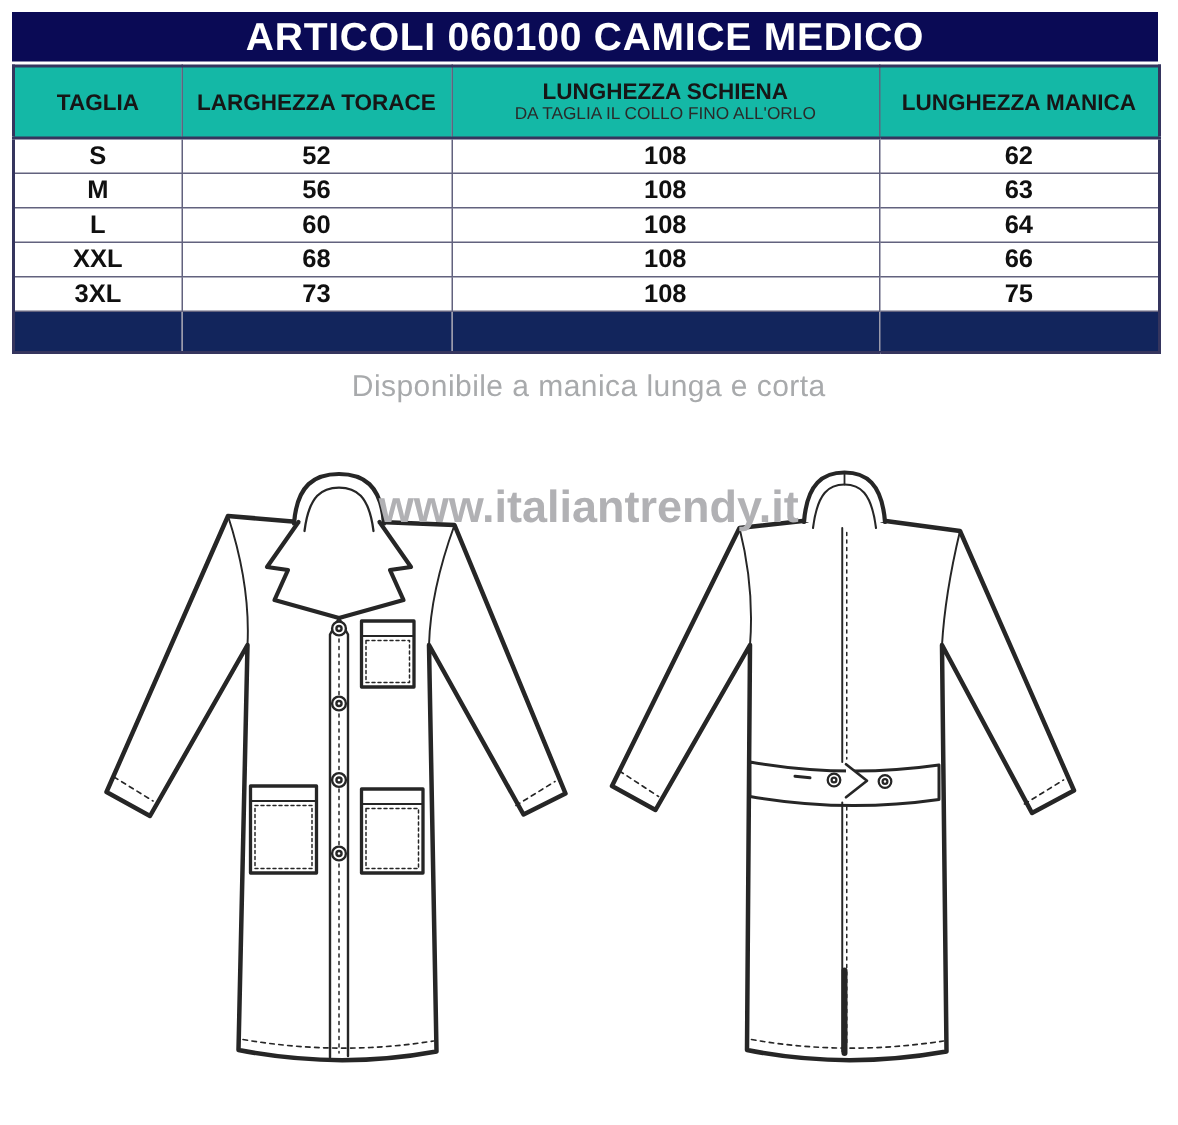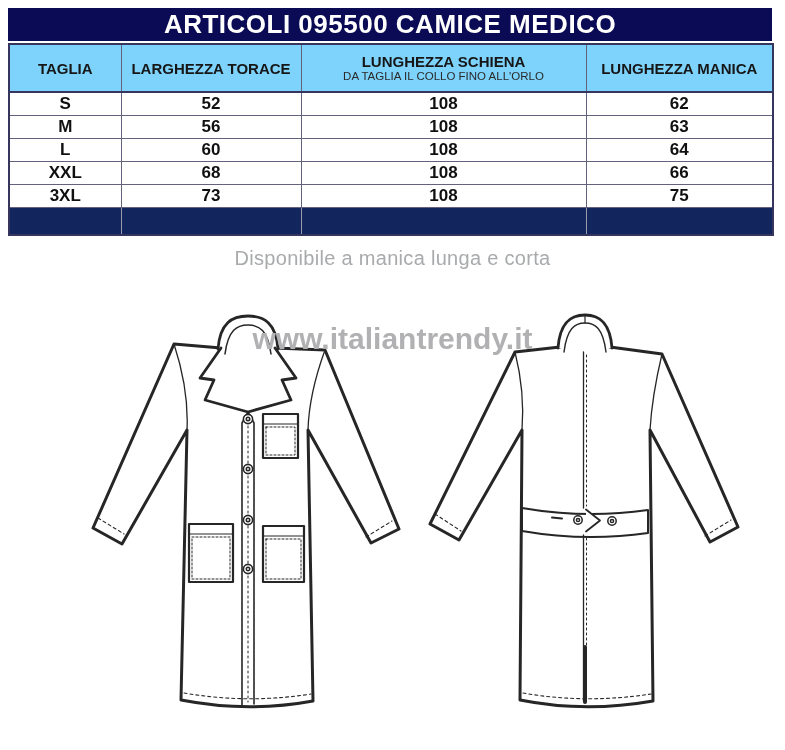--- a/index.html
+++ b/index.html
@@ -5,43 +5,43 @@
   html,body{margin:0;padding:0;background:#ffffff;}
   body{width:785px;height:750px;font-family:"Liberation Sans",sans-serif;overflow:hidden;}
   .page{position:relative;width:785px;height:750px;background:#fff;}
 
   
   .table-wrap{margin:8px 13px 0 8px;}
   .title-bar{background:#0a0a55;height:33px;display:flex;align-items:center;justify-content:center;}
   .title-bar span{color:#ffffff;font-size:26px;font-weight:700;letter-spacing:0.5px;}
   table.size-table{border-collapse:collapse;table-layout:fixed;width:764px;margin-top:2px;border:2px solid #35355e;}
   table.size-table th,table.size-table td{border:1px solid #62627e;text-align:center;vertical-align:middle;padding:0;}
-  table.size-table th{background:#7dd3fc;height:46px;color:#161616;border-bottom:2px solid #35355e;}
+  table.size-table th{background:#14b8a6;height:46px;color:#161616;border-bottom:2px solid #35355e;}
   .hlabel{font-size:15px;font-weight:700;line-height:17px;}
   .hsub{font-size:11.5px;font-weight:400;line-height:13px;color:#2a2a2a;}
   table.size-table td{height:22px;font-size:17px;font-weight:700;color:#101010;background:#fff;}
   tr.footer-row td{background:#12255c;height:26px;border:1px solid #9a9aaa;border-bottom:2px solid #35355e;}
   col.c1{width:112px;} col.c2{width:180px;} col.c3{width:285px;} col.c4{width:187px;}
 
   
   .note{margin-top:11px;text-align:center;font-size:20px;font-weight:400;color:#a8aaac;letter-spacing:0.3px;}
 
   
-  .drawings{position:relative;margin-top:32px;height:420px;padding:0 30px;display:flex;justify-content:flex-end;}
+  .drawings{position:relative;margin-top:32px;height:420px;padding:0 30px;display:flex;justify-content:center;}
   .drawings svg{width:340px;height:420px;display:block;}
   .watermark{position:absolute;top:20px;left:50%;transform:translateX(-50%);font-size:30px;font-weight:700;color:#b1b1b4;white-space:nowrap;}
 </style>
 </head>
 <body>
 
 <div class="page">
 
   <div class="table-wrap">
     <div class="title-bar">
-      <span>ARTICOLI 095500 CAMICE MEDICO</span>
+      <span>ARTICOLI 060100 CAMICE MEDICO</span>
     </div>
 
     <table class="size-table">
       <colgroup>
           <col class="c1">
           <col class="c2">
           <col class="c3">
           <col class="c4">
         </colgroup>
       <thead>

